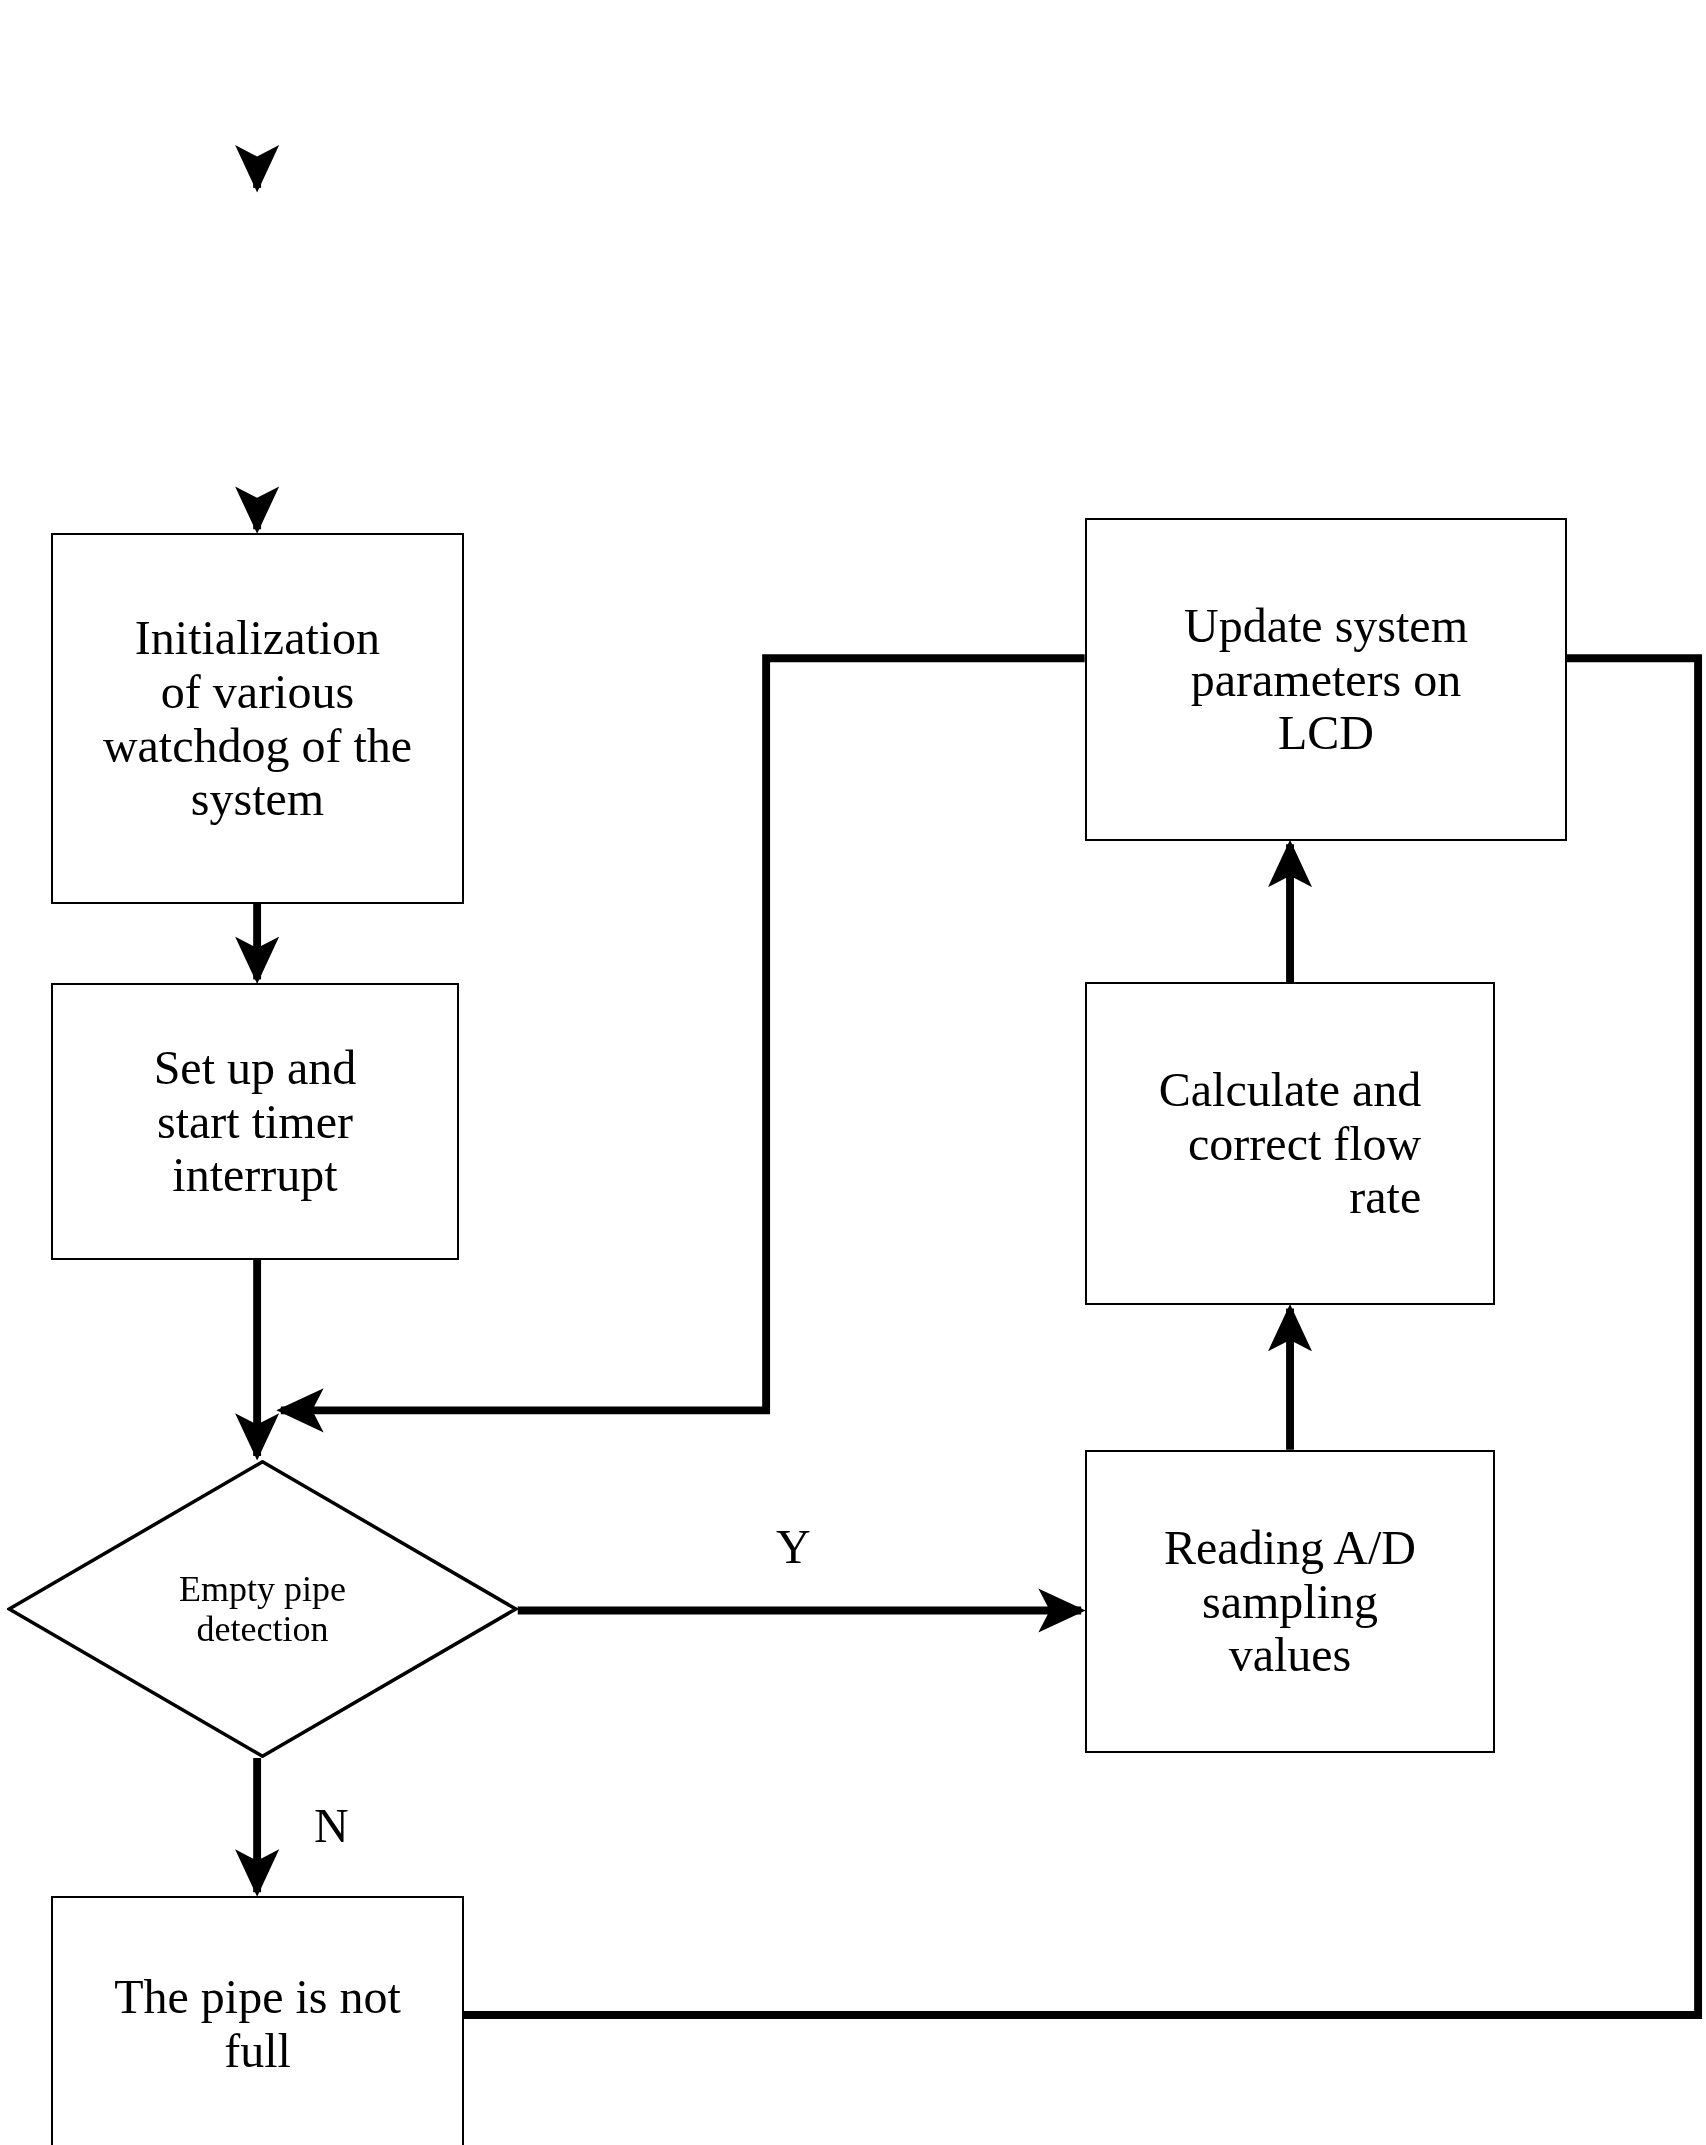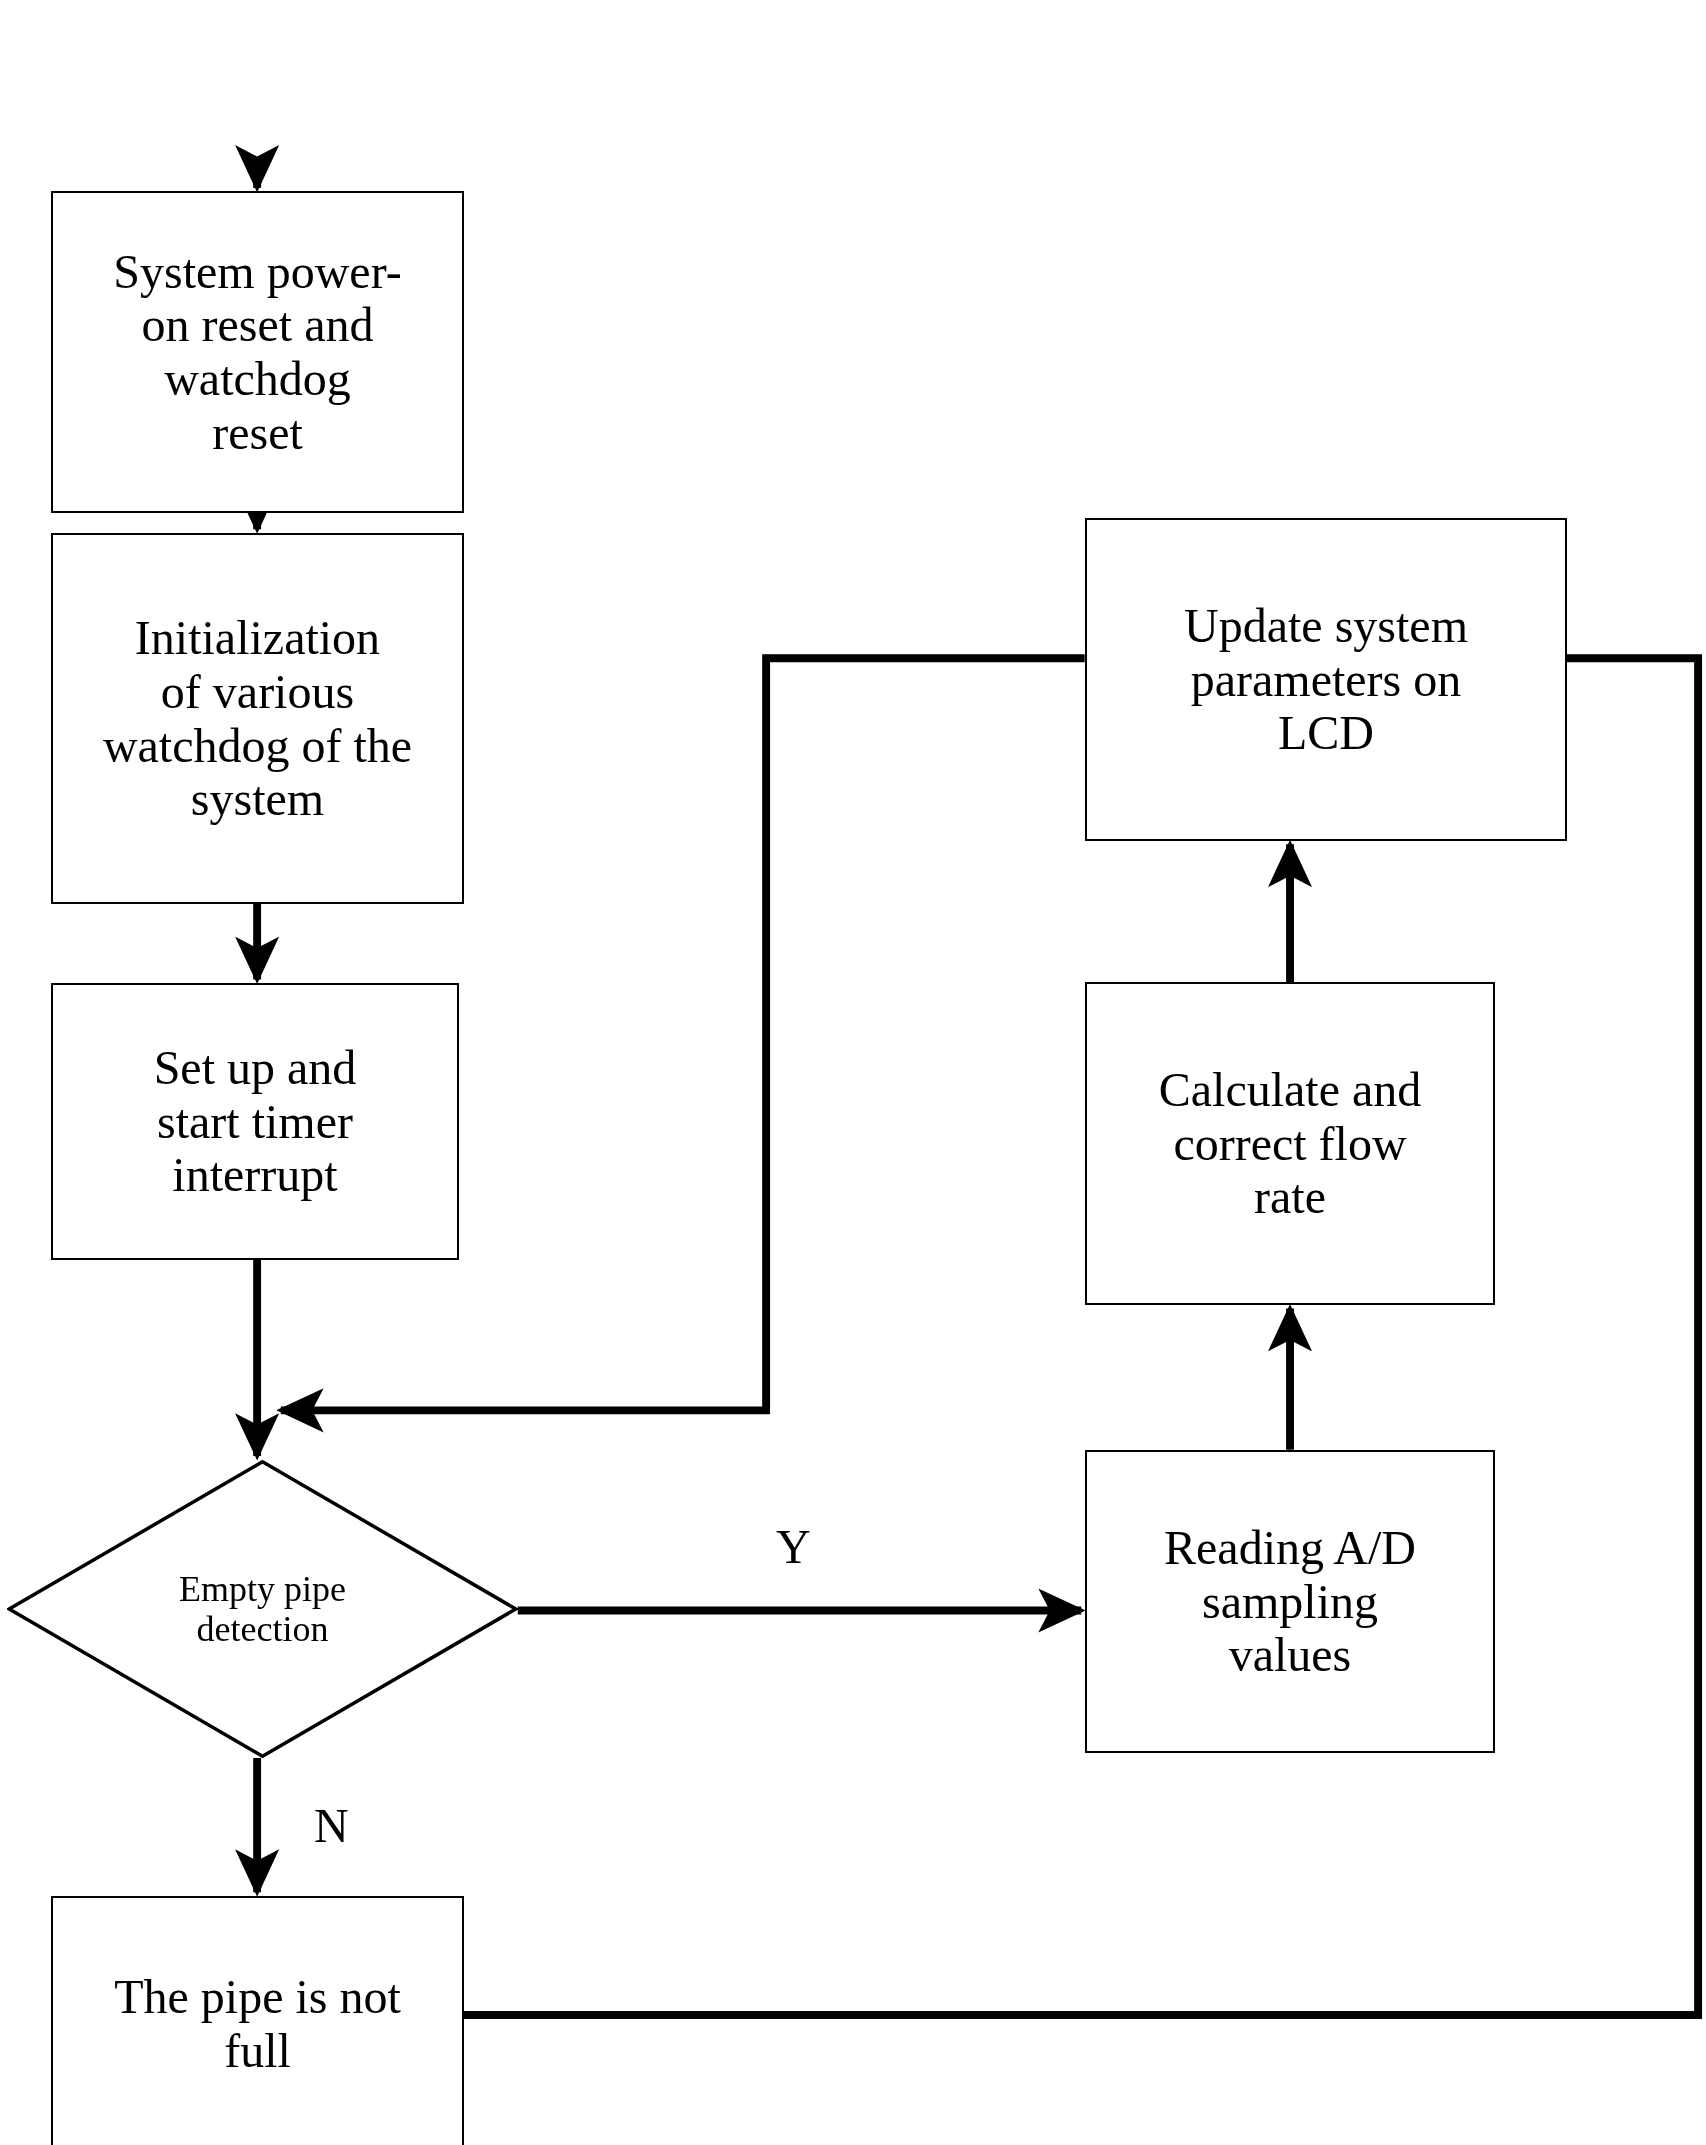--- a/index.html
+++ b/index.html
@@ -93,24 +93,20 @@
     <line x1="1470" y1="1652" x2="1470" y2="1491" stroke="#000000" stroke-width="9" marker-end="url(#arrow)"></line>
 
     <line x1="1470" y1="1119" x2="1470" y2="962" stroke="#000000" stroke-width="9" marker-end="url(#arrow)"></line>
 
     <path d="M 1236 750 L 873 750 L 873 1607 L 320 1607" fill="none" stroke="#000000" stroke-width="9" marker-end="url(#arrow)"></path>
 
     <path d="M 528 2296 L 1935 2296 L 1935 750 L 1707 750" fill="none" stroke="#000000" stroke-width="9" marker-end="url(#arrow)"></path>
   </svg>
 
 
-  <div class="node" style="left:51px; top:191px; width:413px; height:322px;">System power-
-on reset and
-watchdog
-reset</div>
 
   <div class="node" style="left:51px; top:533px; width:413px; height:371px;">Initialization
 of various
 watchdog of the
 system</div>
 
   <div class="node" style="left:51px; top:983px; width:408px; height:277px;">Set up and
 start timer
 interrupt</div>
 
@@ -122,21 +118,21 @@
 detection</span>
   </div>
 
   <div class="node" style="left:51px; top:1896px; width:413px; height:255px;">The pipe is not
 full</div>
 
   <div class="node" style="left:1085px; top:518px; width:482px; height:323px;">Update system
 parameters on
 LCD</div>
 
-  <div class="node" style="left:1085px; top:982px; width:410px; height:323px;">Calculate and
+  <div class="node" style="left:1085px; top:982px; width:410px; height:323px;text-align:right;">Calculate and
 correct  flow
 rate</div>
 
   <div class="node" style="left:1085px; top:1450px; width:410px; height:303px;">Reading A/D
 sampling
 values</div>
 
   <span class="edge-label" style="left:776px; top:1523px;">Y</span>
 
   <span class="edge-label" style="left:314px; top:1802px;">N</span>

